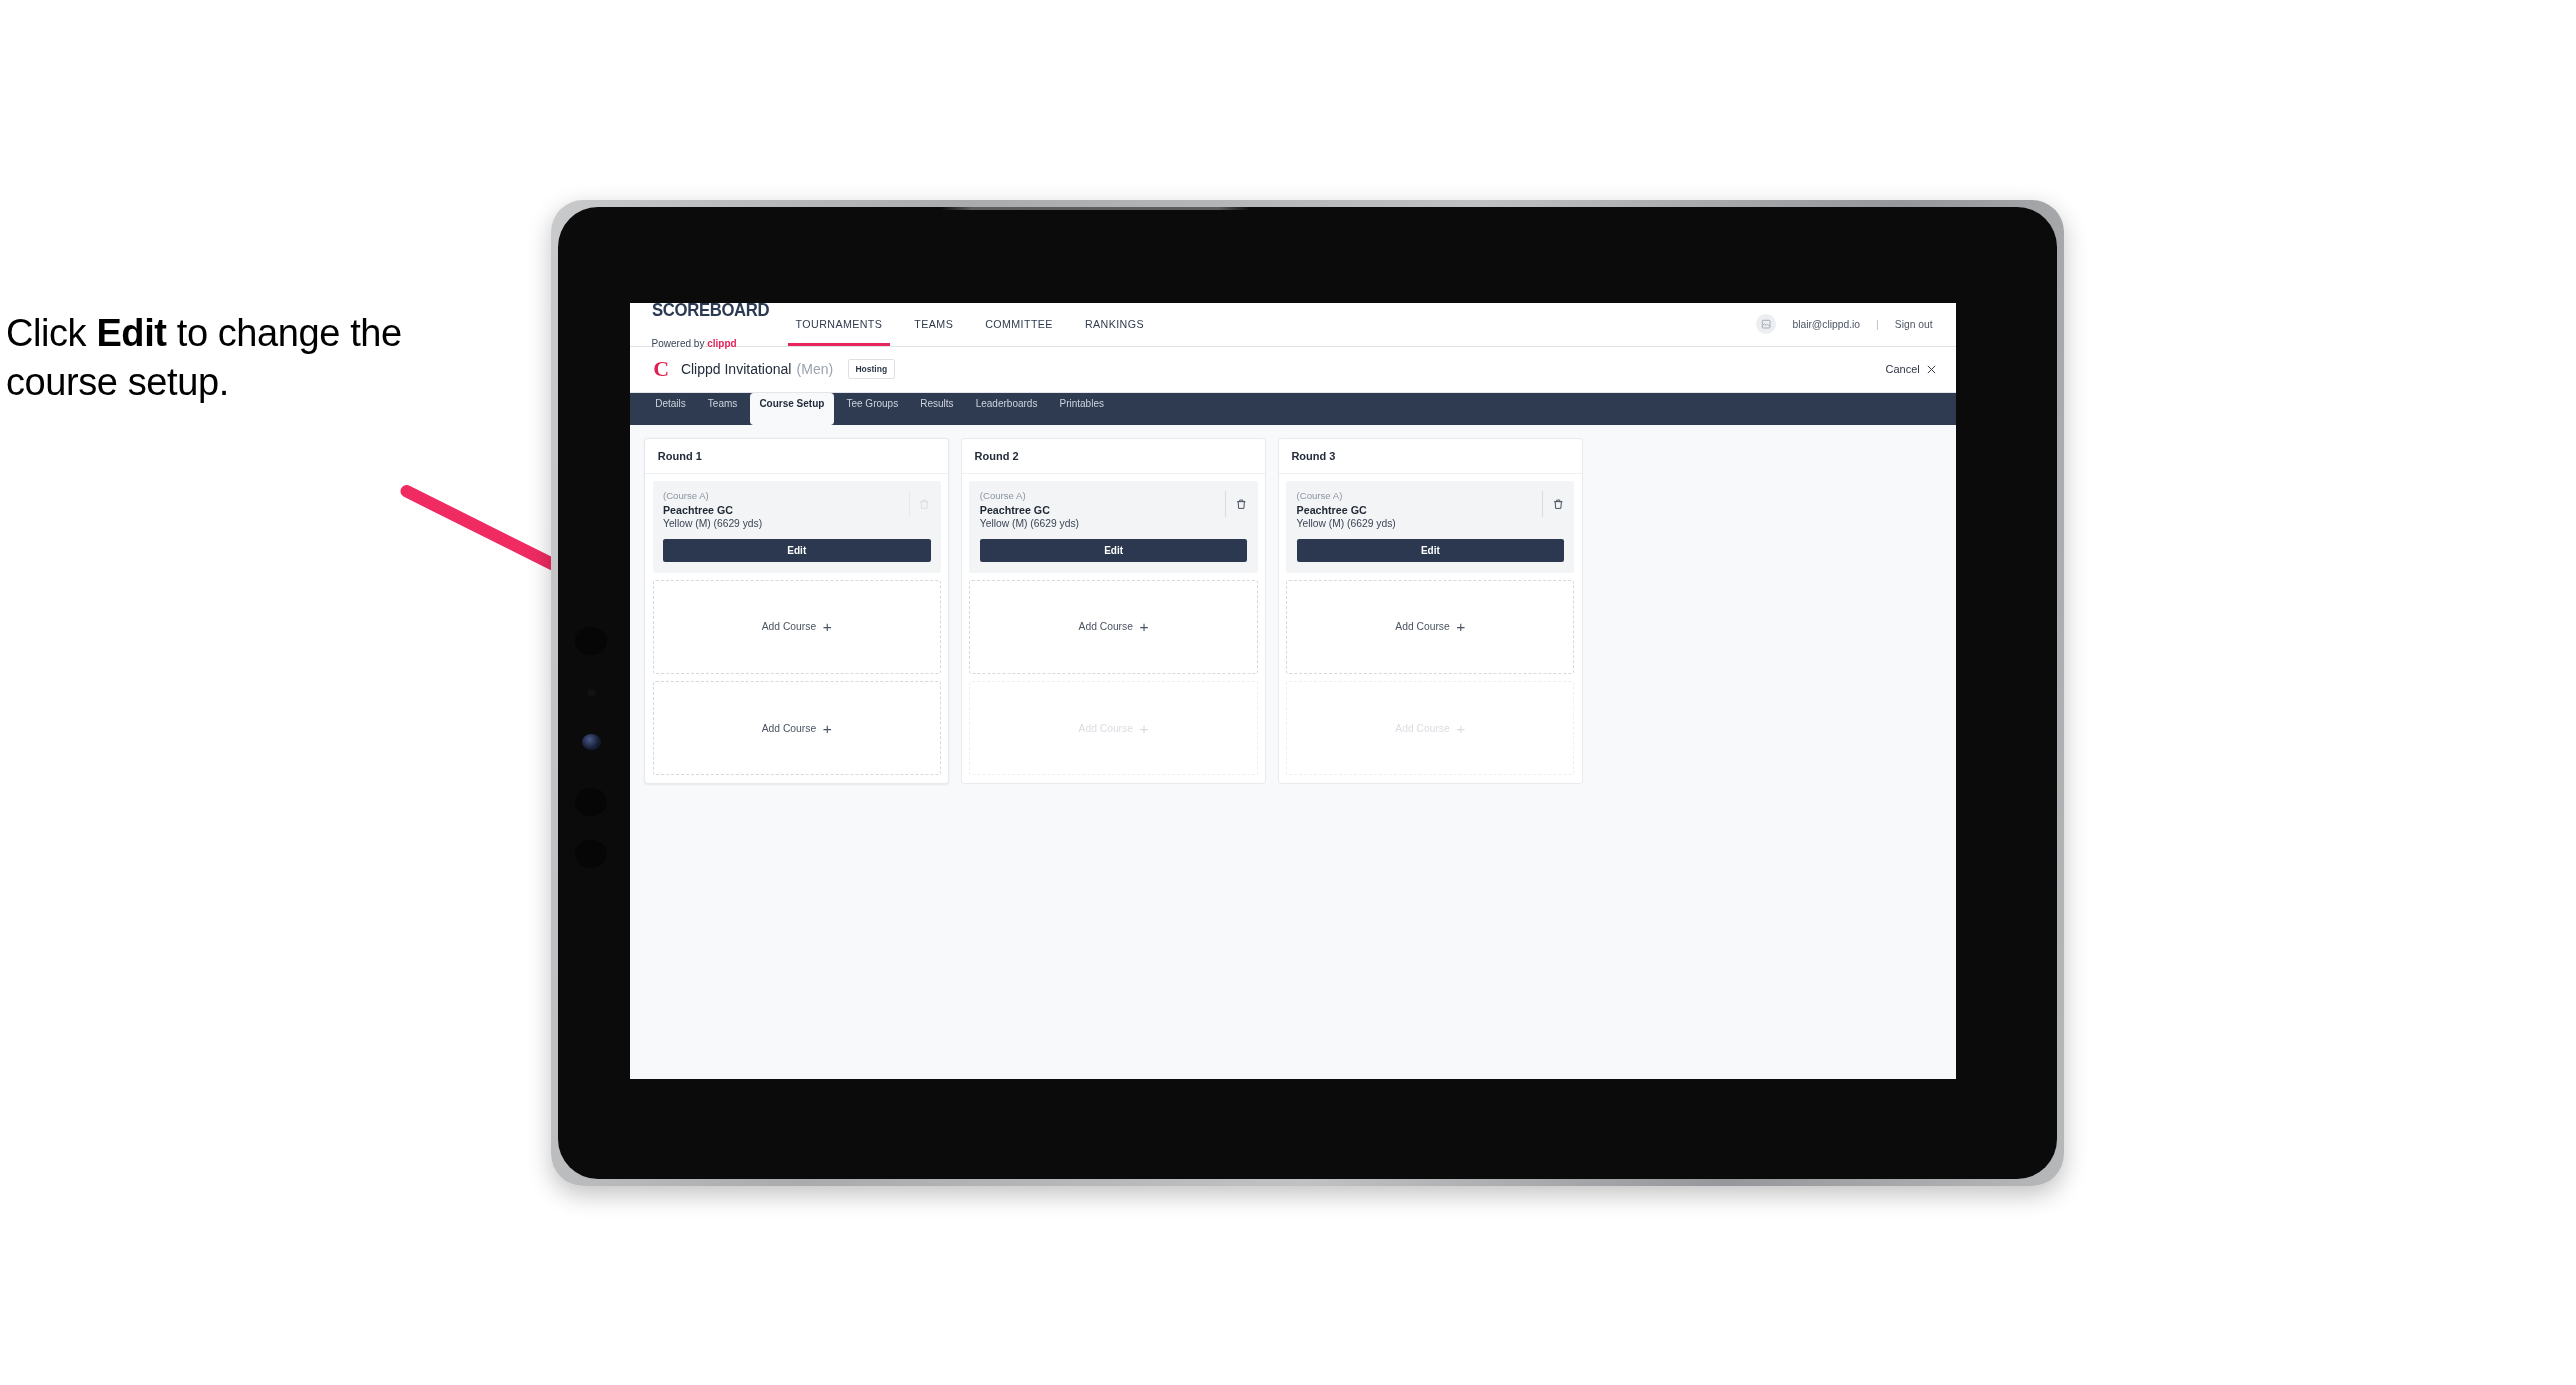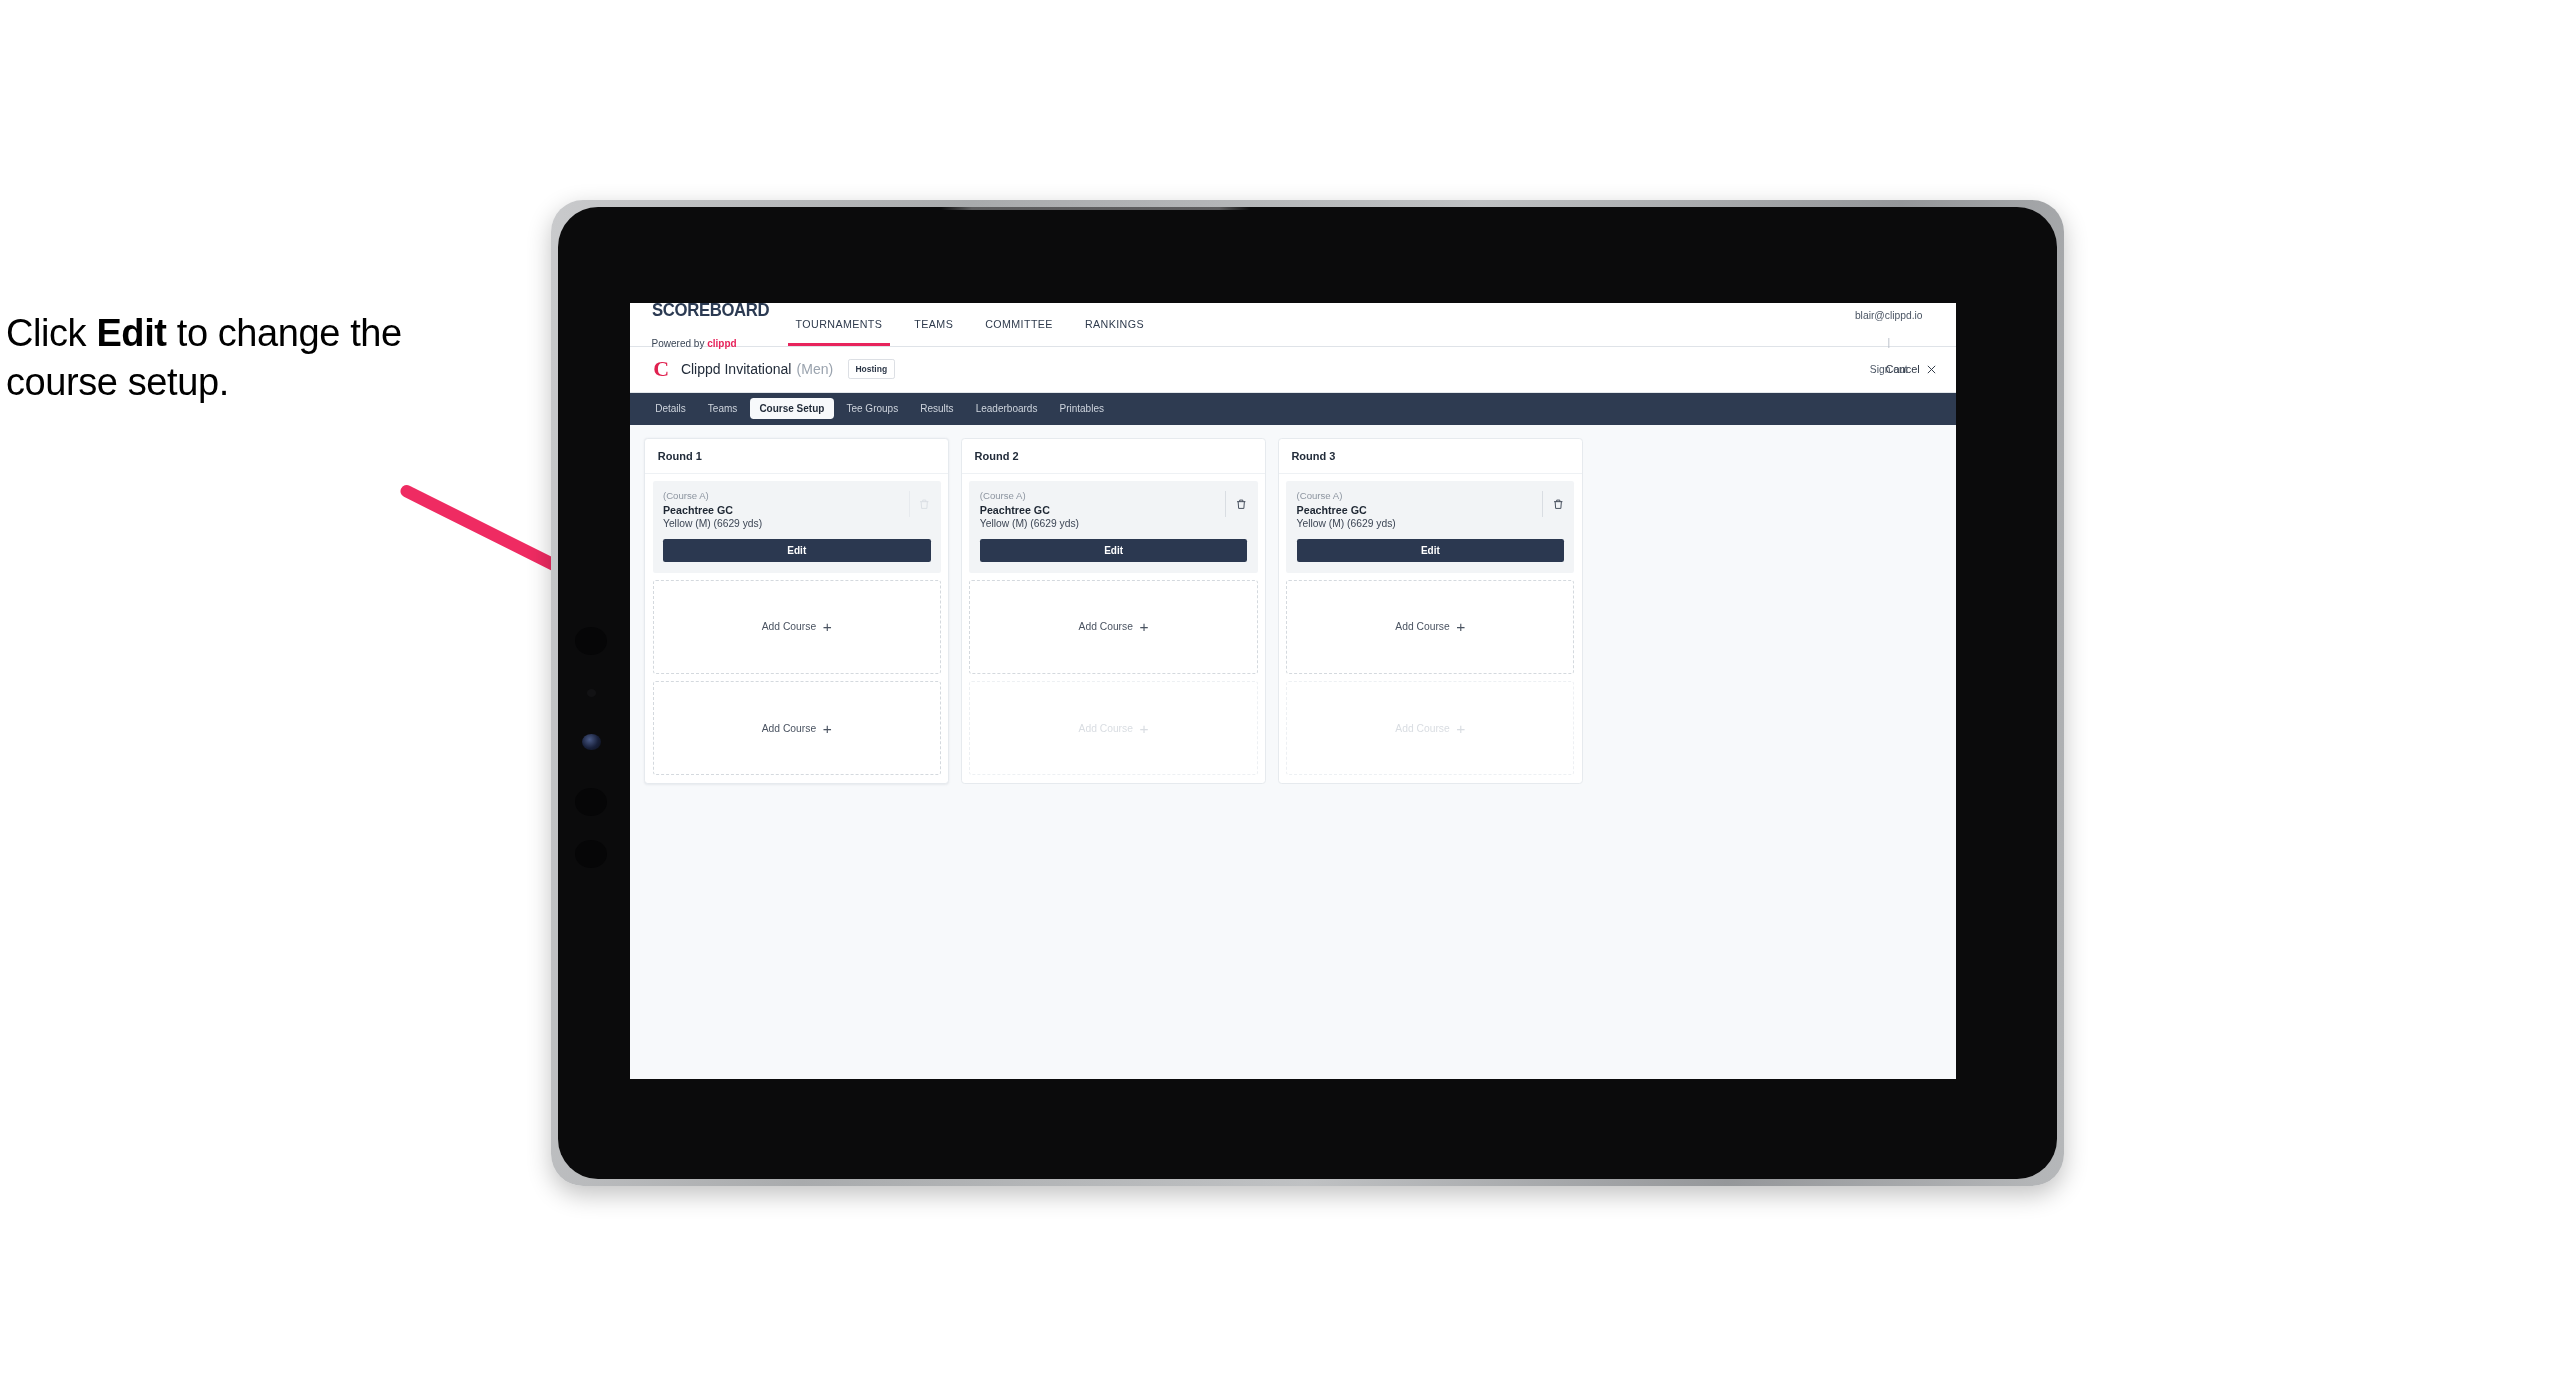--- a/index.html
+++ b/index.html
@@ -82,23 +82,23 @@
   .topnav-item {
     display:flex; align-items:center; padding: 0 16px;
     font-size: 10.7px; letter-spacing: 0.4px; color:#2f3b4d; font-weight:400;
     position: relative; cursor: pointer; white-space: nowrap;
   }
   .topnav-item.active::after {
     content:""; position:absolute; left:8.8px; right:8.8px; bottom:0;
     height:2.2px; background:#e8245c;
   }
   .topbar-right {
-    margin-left:auto; margin-right: 33px;
+    margin-left:auto; margin-right: 23px;
     display:flex; align-items:center; gap: 16px;
-    font-size: 10.3px; color:#4b5564;flex-direction:column;
+    font-size: 10.3px; color:#4b5564;
   }
   .avatar {
     width: 20.6px; height:20.6px; border-radius:50%;
     background:#eceef1; display:flex; align-items:center; justify-content:center;
     color:#9aa2ad;
   }
   .topbar-right .sep { color:#b6bcc5; }
   .link { cursor:pointer; }
 
   
@@ -119,21 +119,21 @@
     margin-left: 14.7px; font-size: 8.5px; color:#2c3748;
     border:0.7px solid #dcdfe4; border-radius:2.2px; padding: 3.7px 6.6px; background:#fff;
     font-weight:600;
   }
   .cancel-box { margin-left:auto; display:flex; align-items:flex-end; gap:5.9px;
                 font-size: 11px; color:#2d3644; cursor:pointer; }
 
   
   .tabstrip {
     height: 32px; background:#2e3b51;
-    display:flex; align-items:center; padding: 0 16px; gap: 2.9px;
+    display:flex; padding: 0 16px; gap: 2.9px;
   }
   .tab {
     font-size: 10px; color:#ced4dd; padding: 5.2px 9.6px; border-radius:3.7px;
     cursor:pointer; white-space:nowrap;
   }
   .tab.active { background:#f7f9fb; color:#1f2937; font-weight:600; }
 
   
   .content { padding: 13.2px 14.7px 0 14.7px; display:flex; gap: 11.8px; align-items:flex-start; }
   .round-col {

